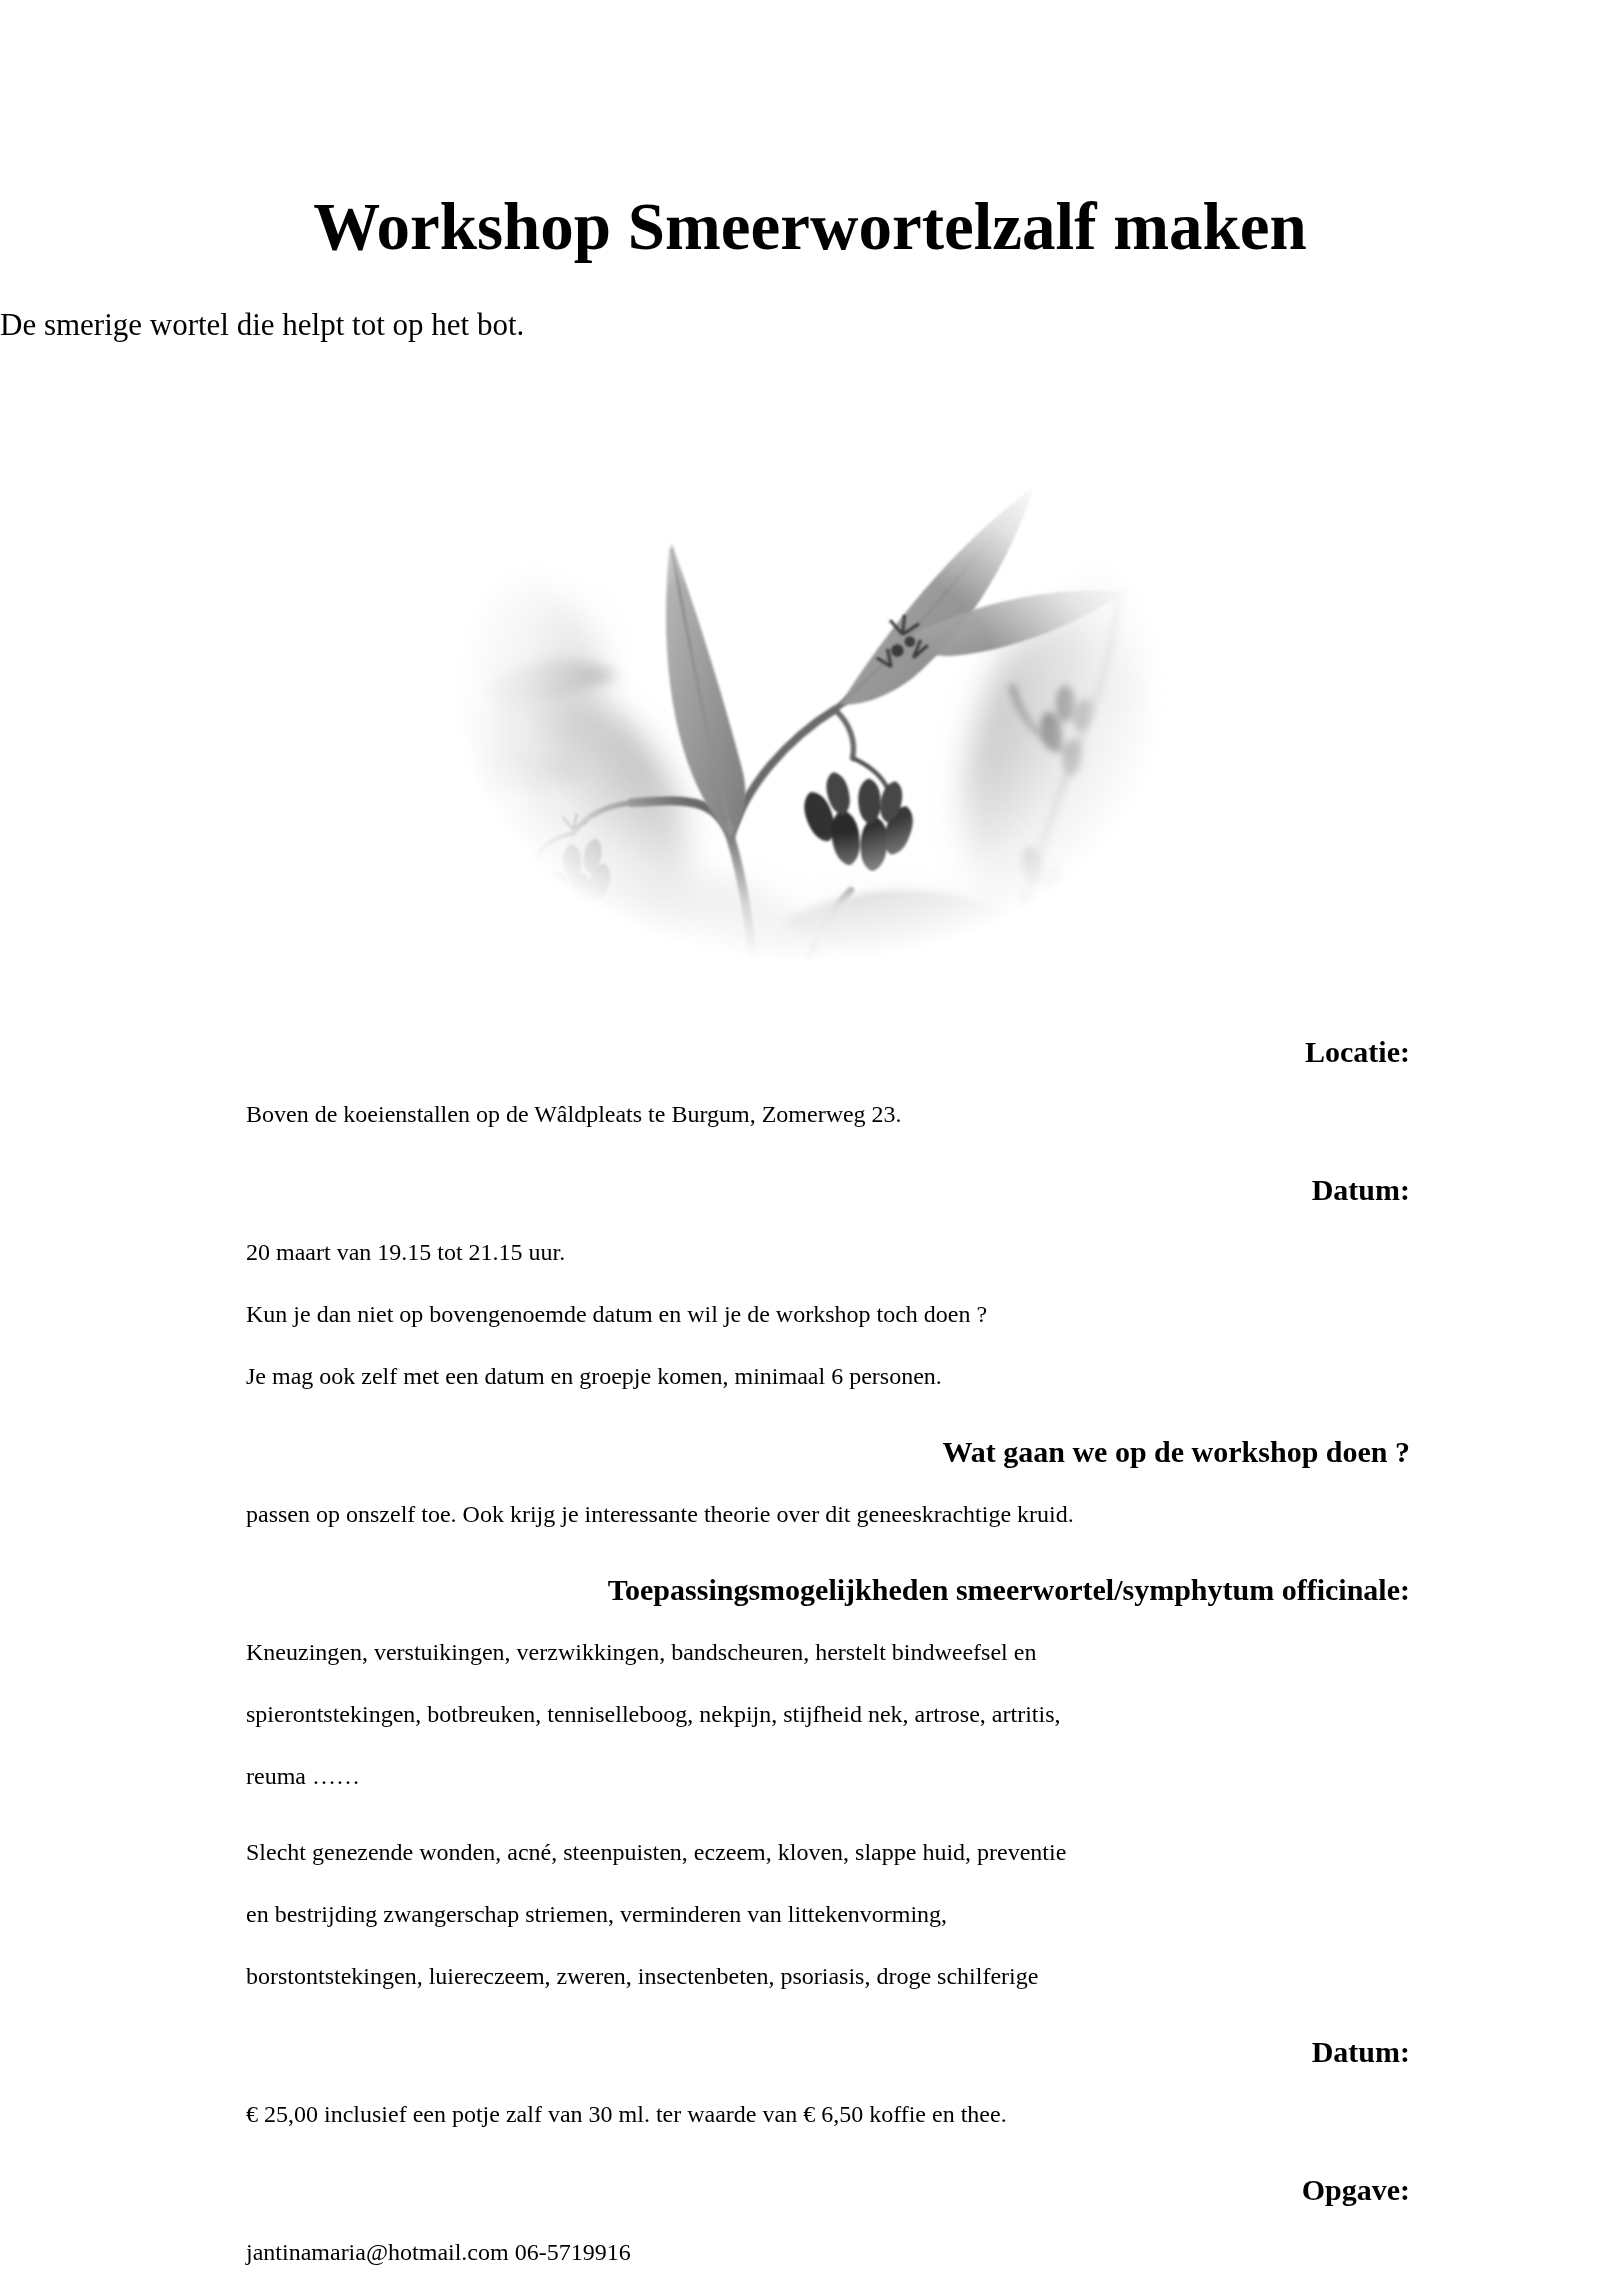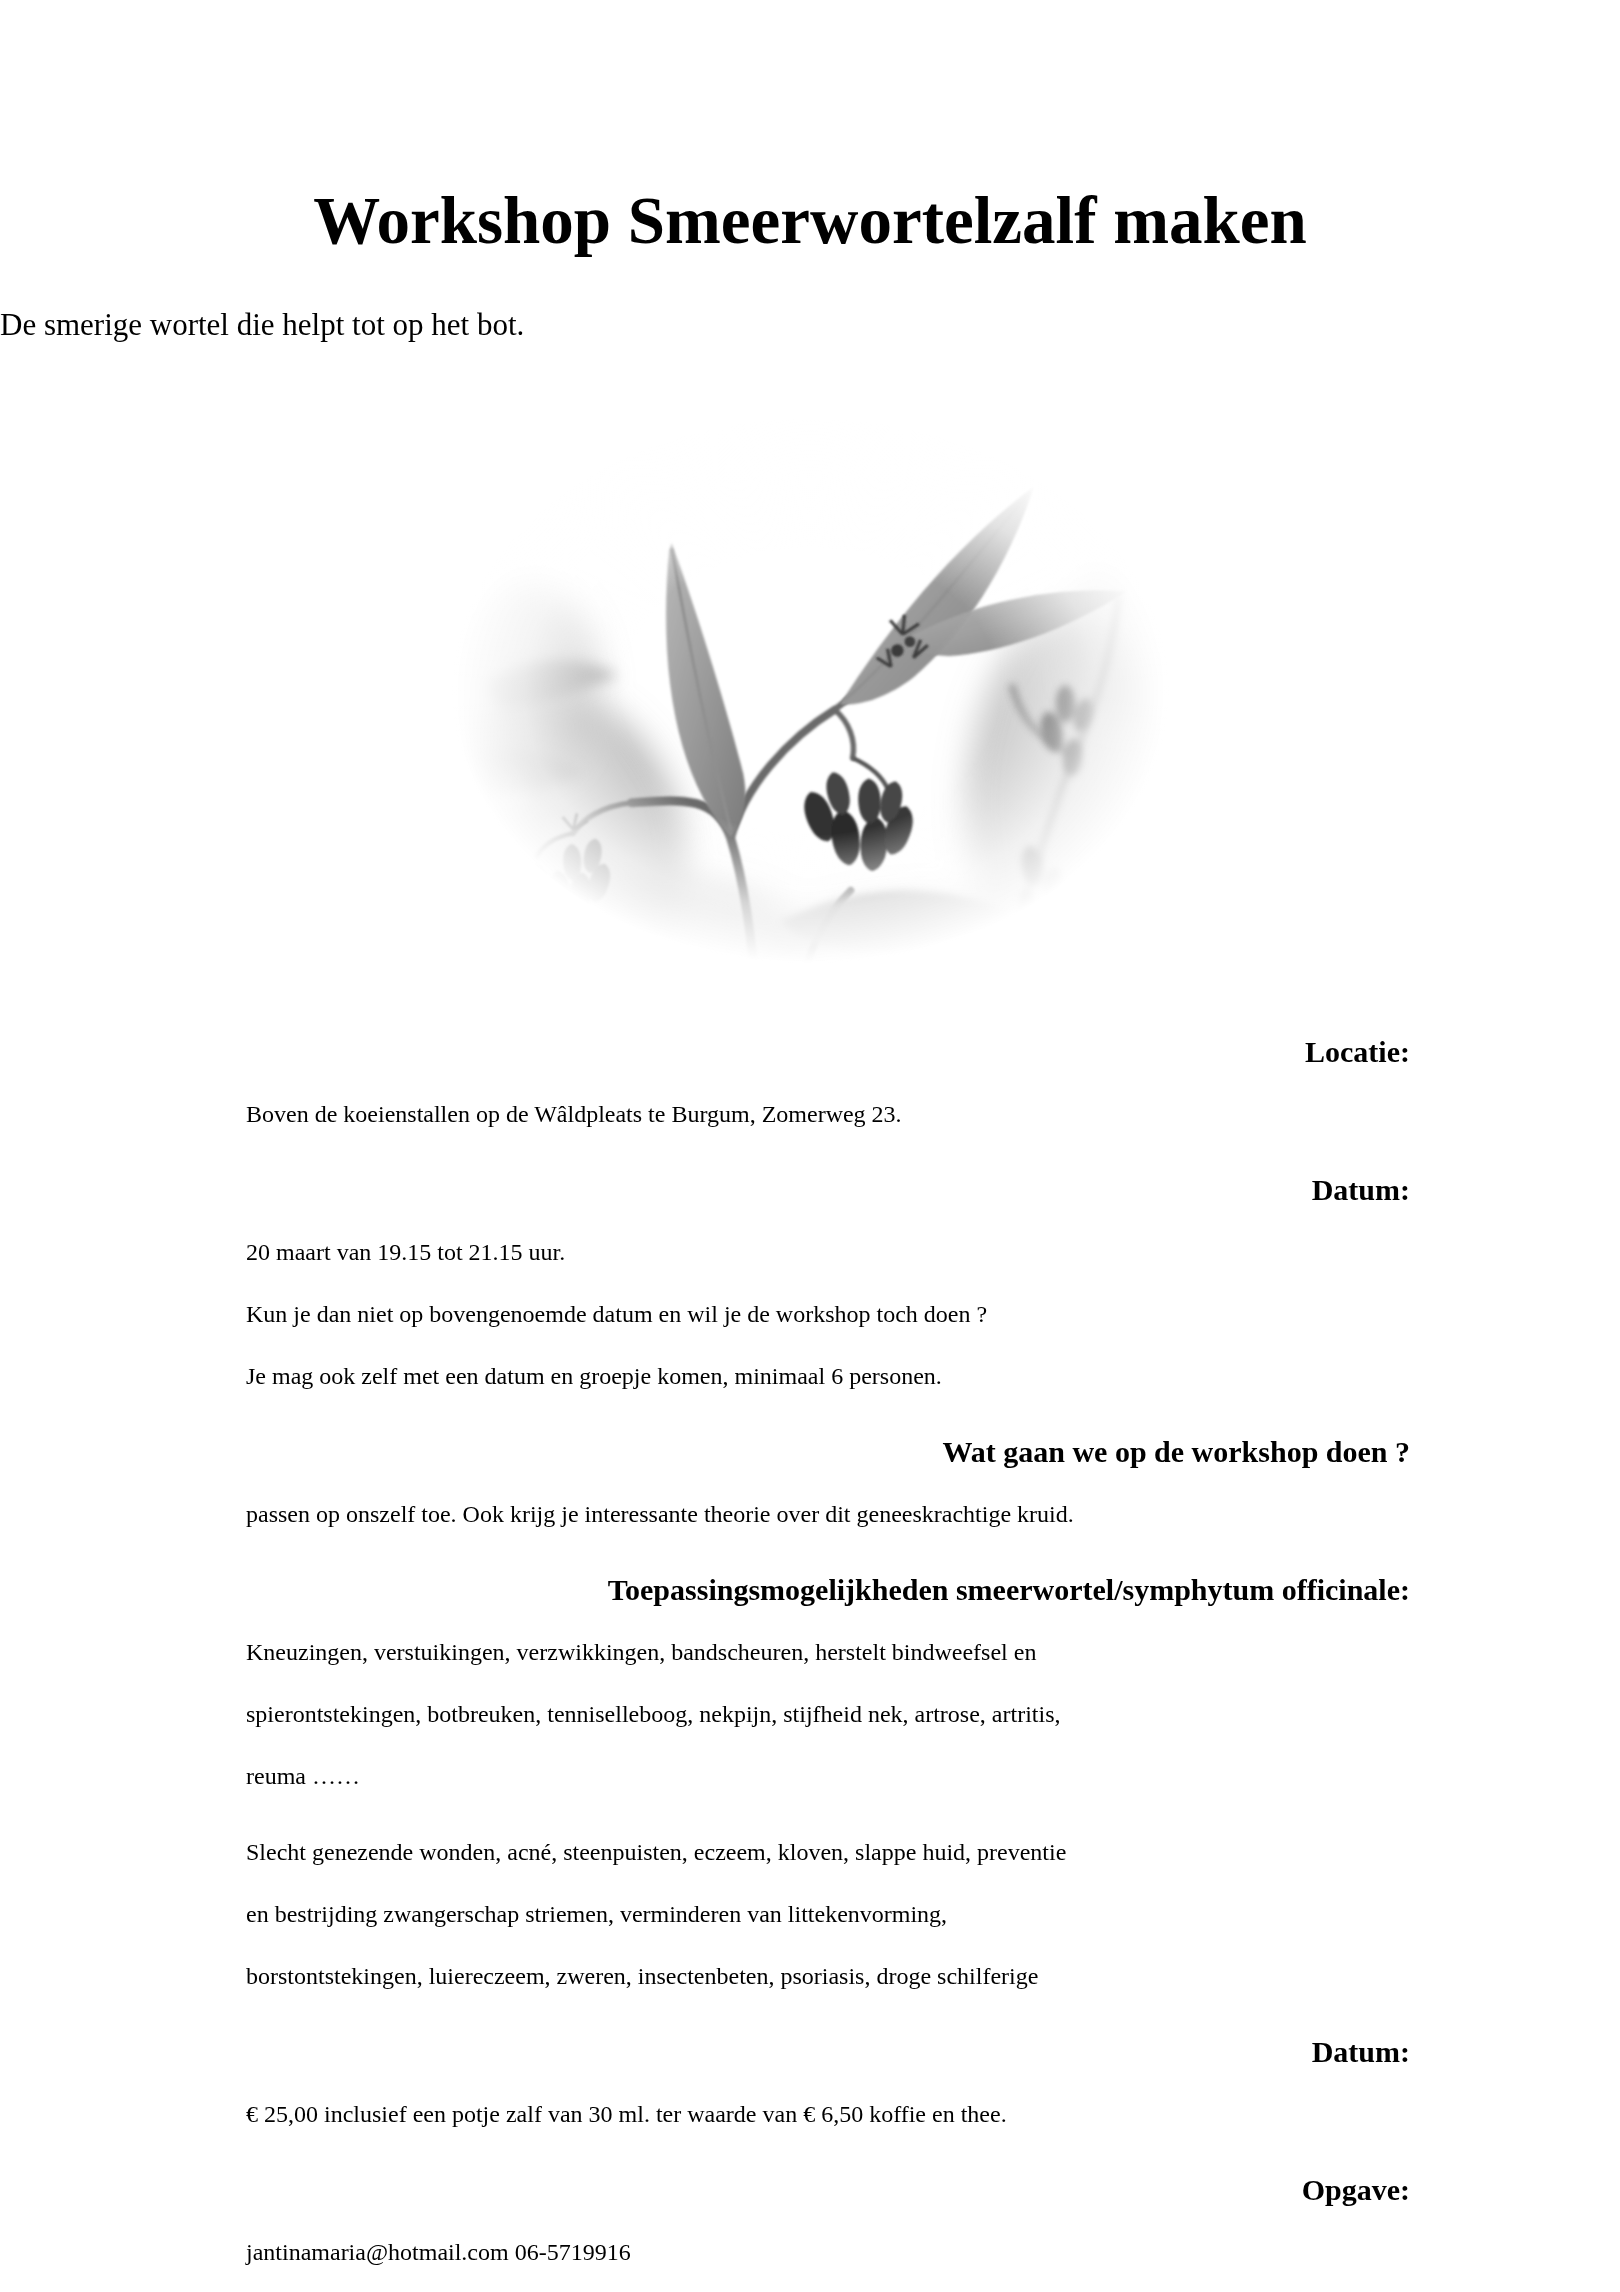--- a/index.html
+++ b/index.html
@@ -7,21 +7,21 @@
     position: relative;
     width: 1620px;
     height: 2293px;
     background: #ffffff;
     overflow: hidden;
     font-family: "Liberation Serif", "DejaVu Serif", serif;
     color: #000000;
   }
   .title {
     position: absolute;
-    top: 182px;
+    top: 188px;
     left: 0;
     width: 1620px;
     margin: 0;
     text-align: center;
     font-size: 67px;
     font-weight: bold;
     line-height: 1.15;
     letter-spacing: 0px;
   }
   .subtitle {

